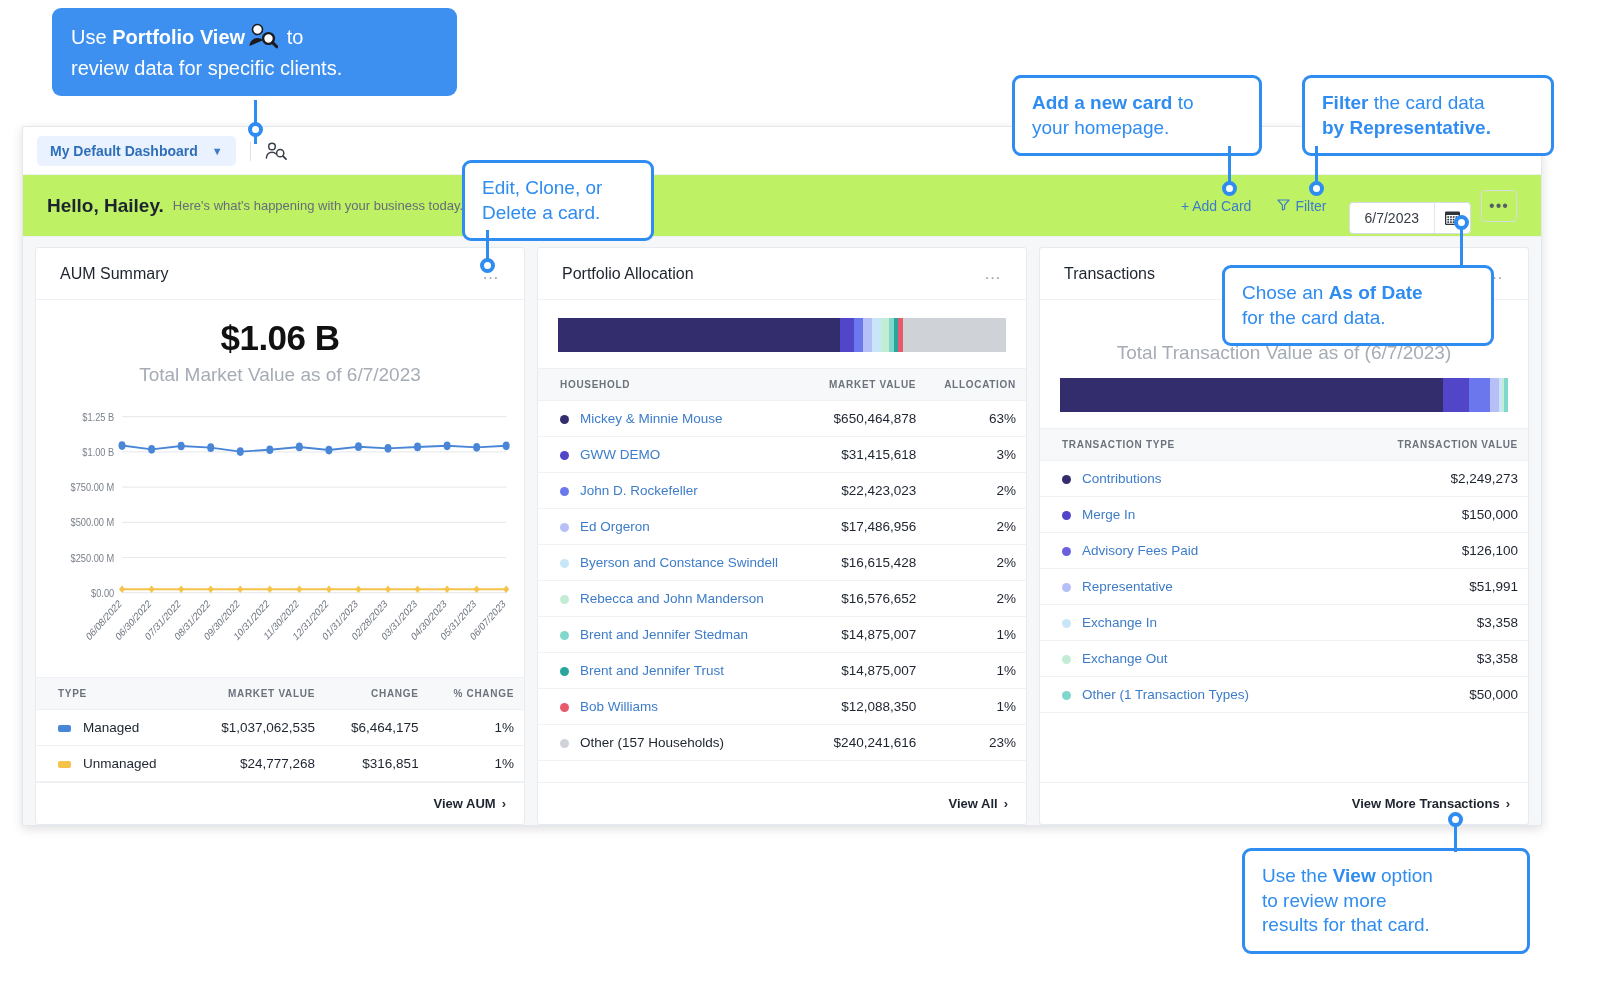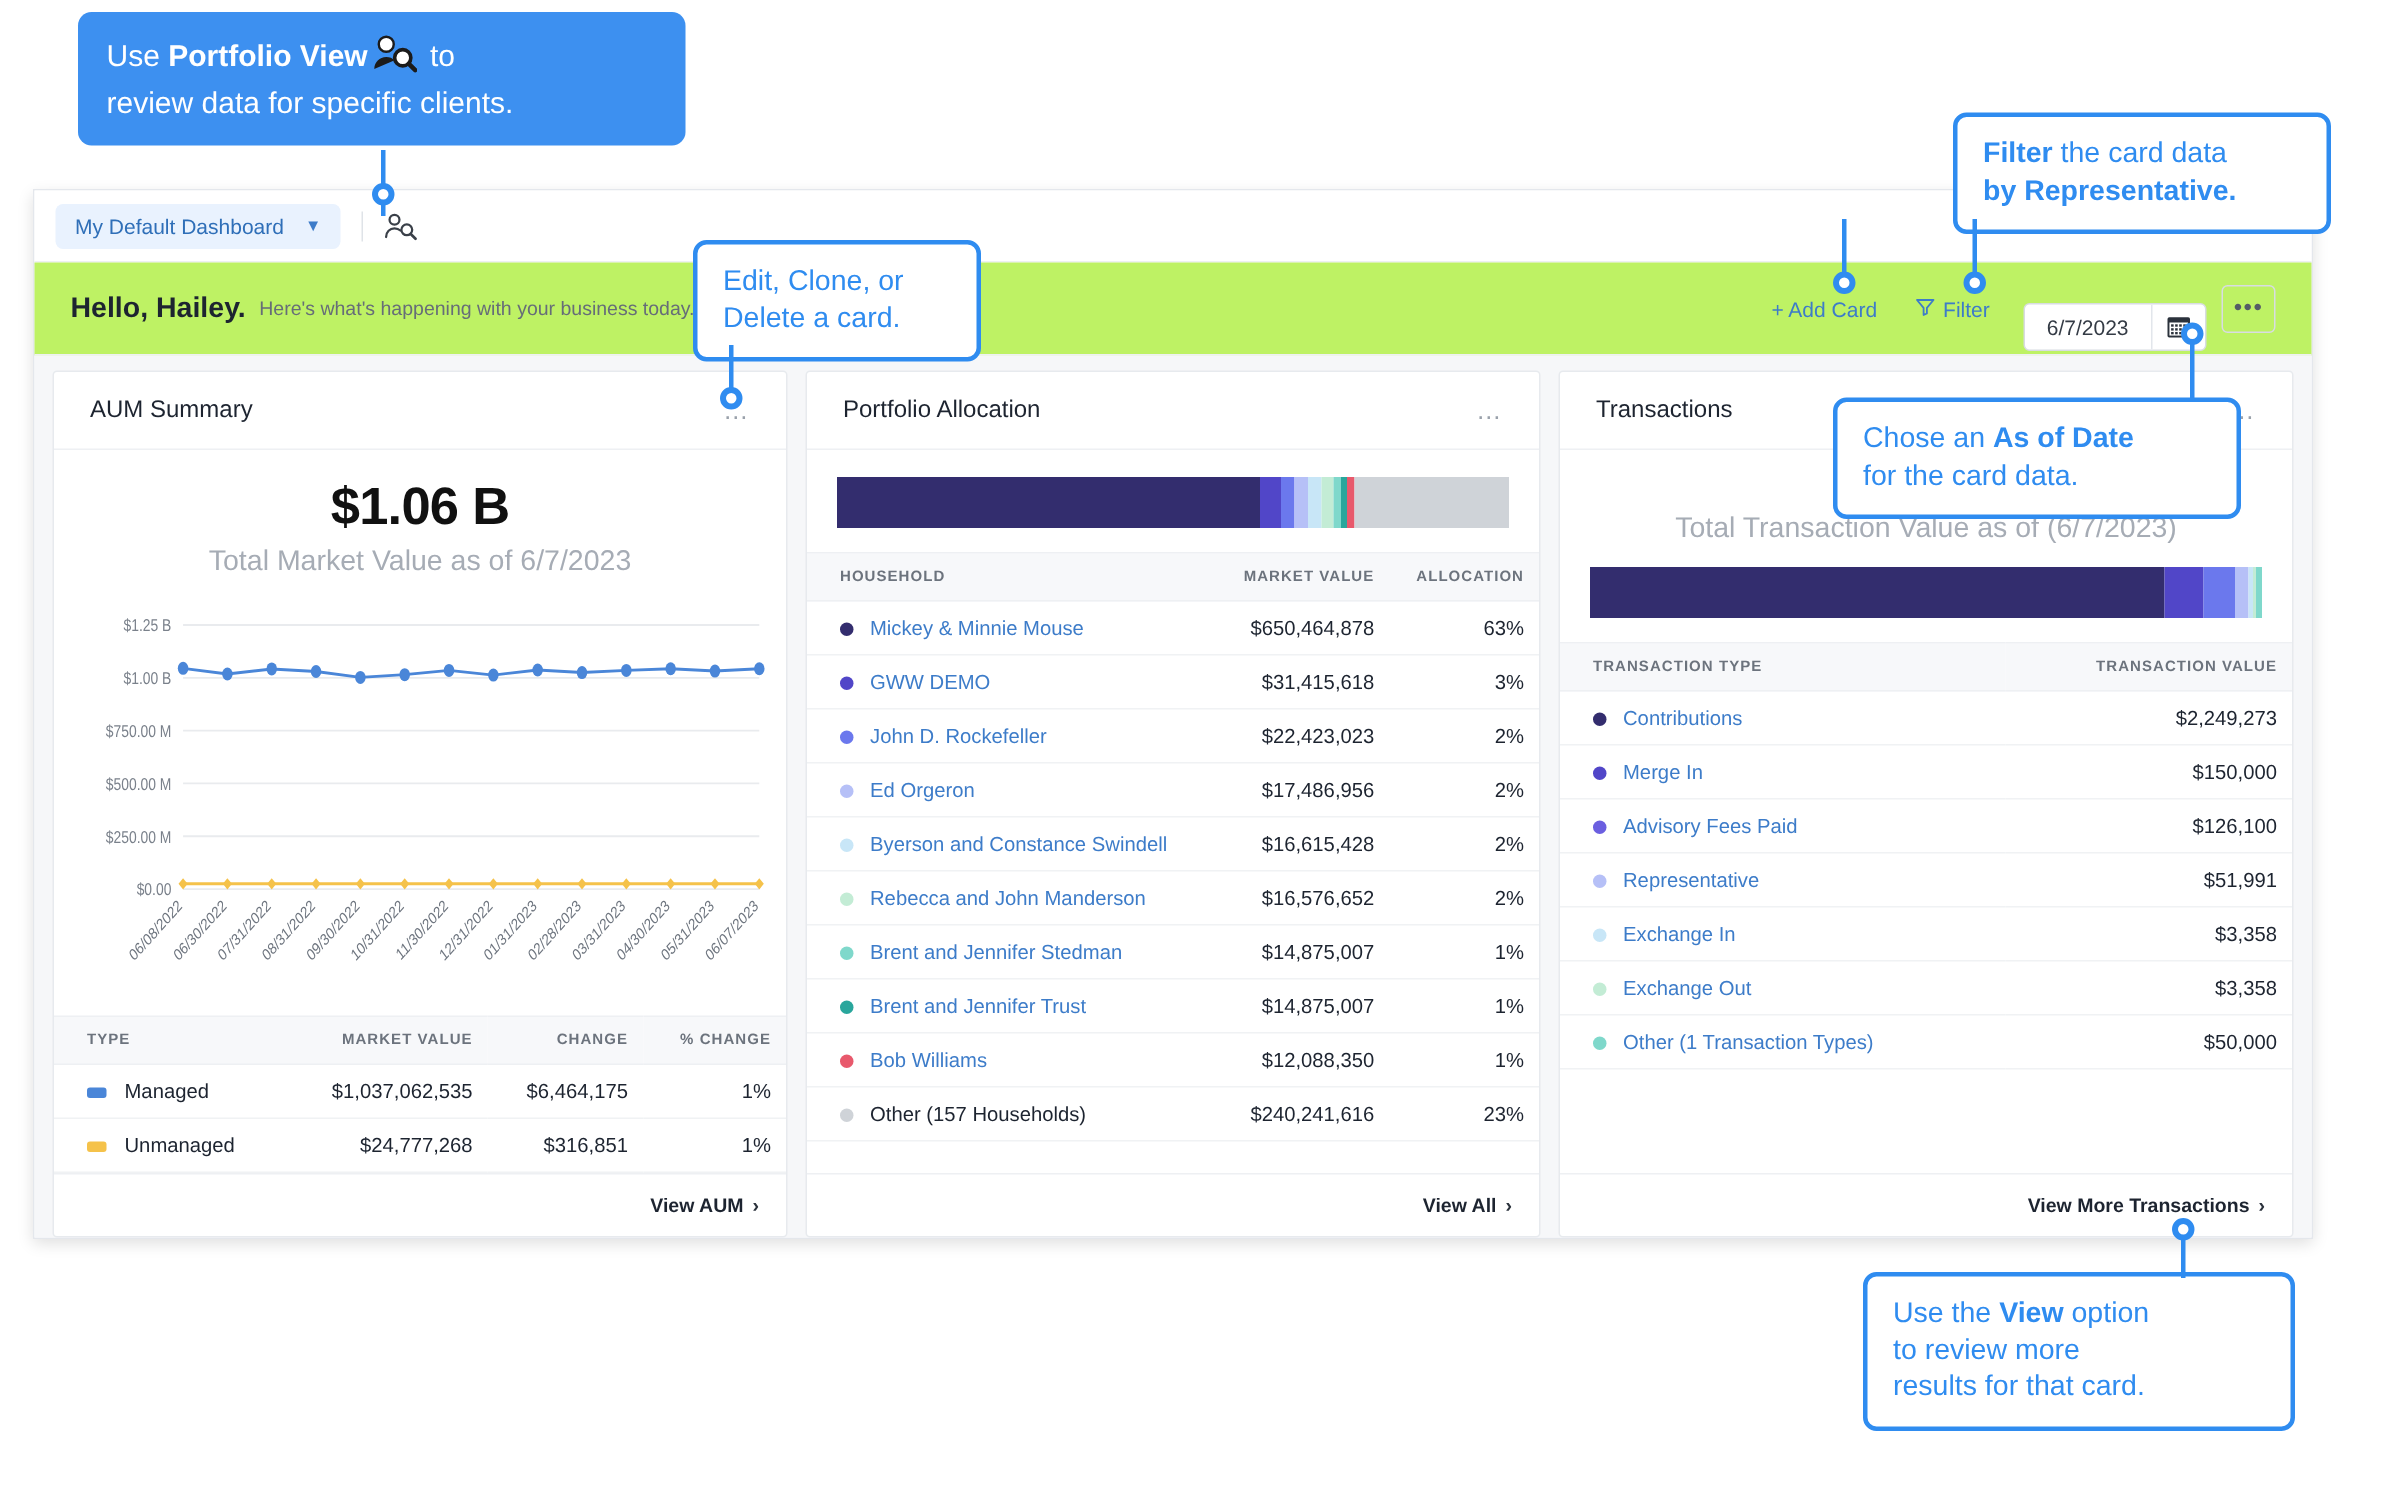--- a/index.html
+++ b/index.html
@@ -18,21 +18,21 @@
     background: #ffffff;
     border: 1px solid #e4e7ec;
     box-shadow: 0 3px 10px rgba(0,0,0,.13);
   }
   .topbar {
     height: 48px; display: flex; align-items: center;
     padding: 0 14px; border-bottom: 1px solid #eef0f3;
     background: #fff;
   }
   .dash-select {
-    background: #e9f2fe; color: #2f6fb8; font-size: 14px; font-weight: 400;
+    background: #e9f2fe; color: #2f6fb8; font-size: 14px; font-weight: 700;
     border-radius: 5px; padding: 7px 13px; display: flex; align-items: center; gap: 14px;
     cursor: pointer;
   }
   .chev { font-size: 11px; color: #3d7cc9; }
   .divider-v { width: 1px; height: 20px; background: #dfe3e8; margin: 0 14px; }
   .person-icon { cursor: pointer; display: flex; align-items: center; }
 
   .greeting-row {
     height: 62px; display: flex; align-items: center; padding: 0 24px;
     border-bottom: 1px solid #eef0f3; background: #bef264;
@@ -487,20 +487,24 @@
   <div class="lead-line" style="left:254px; top:100px; height:44px;"></div>
   <div class="lead-dot" style="left:248px; top:122px;"></div>
 
   <div class="callout outline" style="left:462px; top:160px; width:192px;">
     <span>Edit, Clone, or</span><br>
     <span>Delete a card.</span>
   </div>
   <div class="lead-line" style="left:486px; top:230px; height:40px;"></div>
   <div class="lead-dot" style="left:480px; top:258px;"></div>
 
+  <div class="callout outline" style="left:1012px; top:75px; width:250px;">
+    <b>Add a new card</b><span> to</span><br>
+    <span>your homepage.</span>
+  </div>
   <div class="lead-line" style="left:1228px; top:146px; height:48px;"></div>
   <div class="lead-dot" style="left:1222px; top:181px;"></div>
 
   <div class="callout outline" style="left:1302px; top:75px; width:252px;">
     <b>Filter</b><span> the card data</span><br>
     <b>by Representative.</b>
   </div>
   <div class="lead-line" style="left:1315px; top:146px; height:48px;"></div>
   <div class="lead-dot" style="left:1309px; top:181px;"></div>
 

